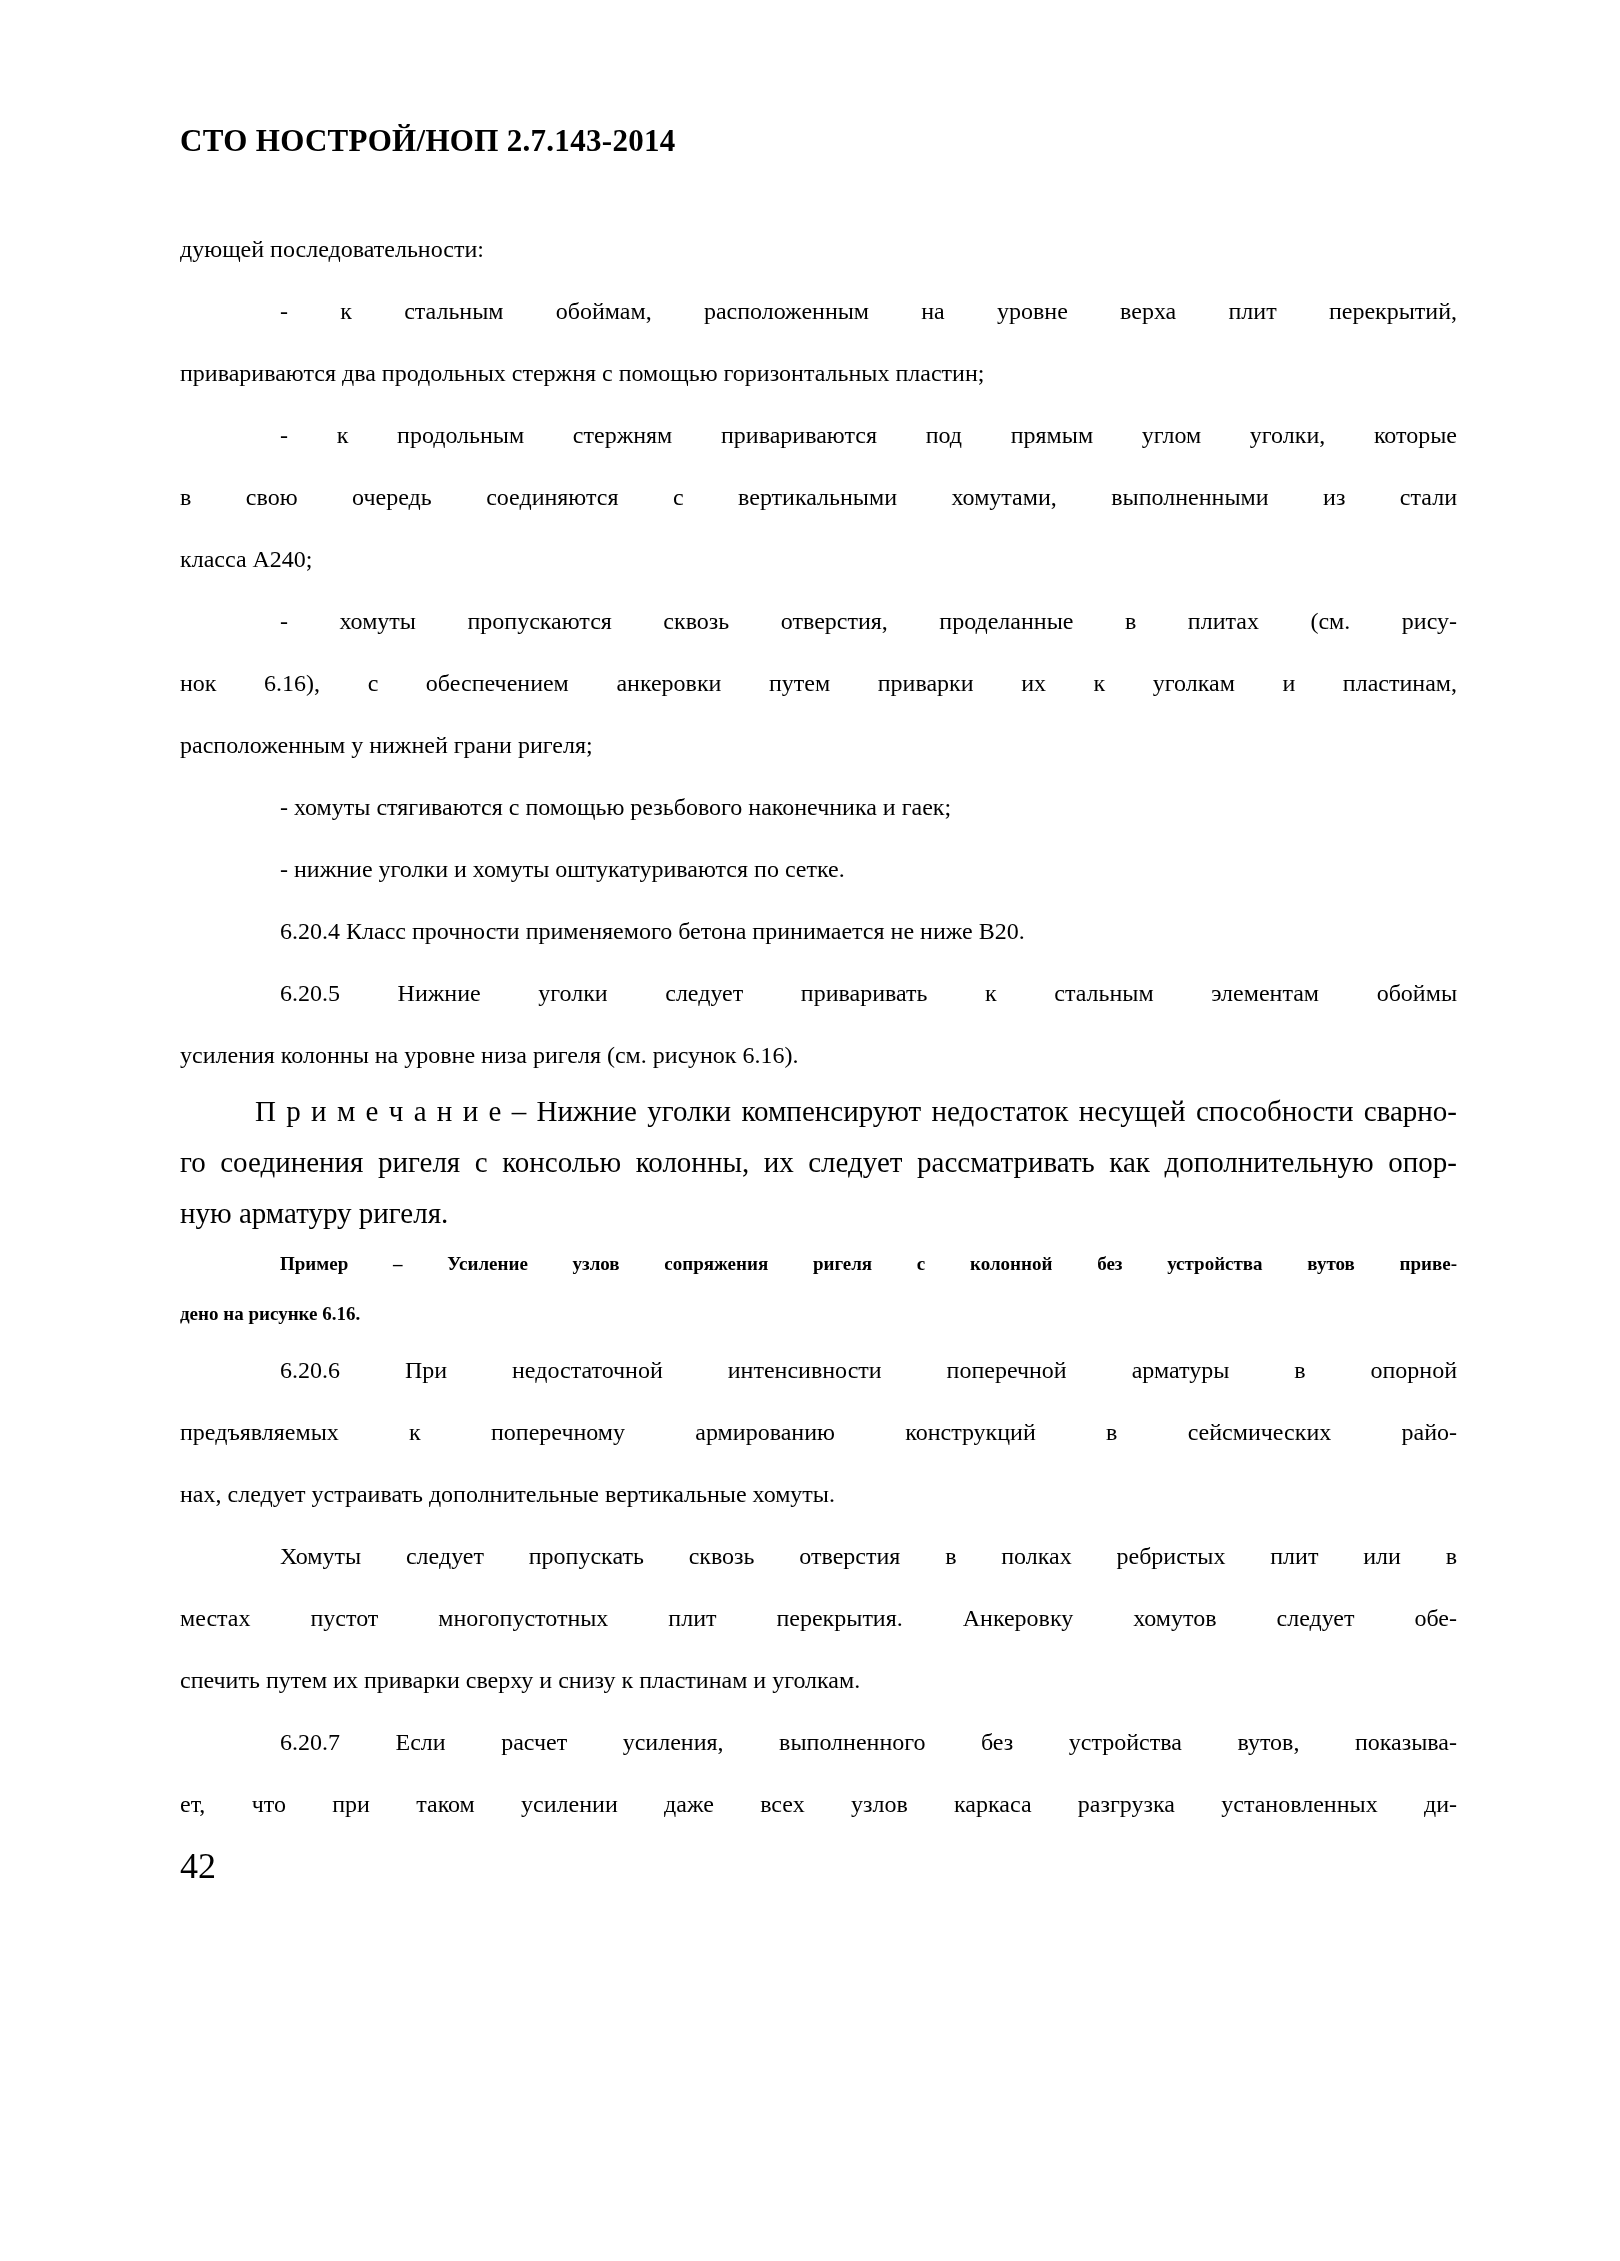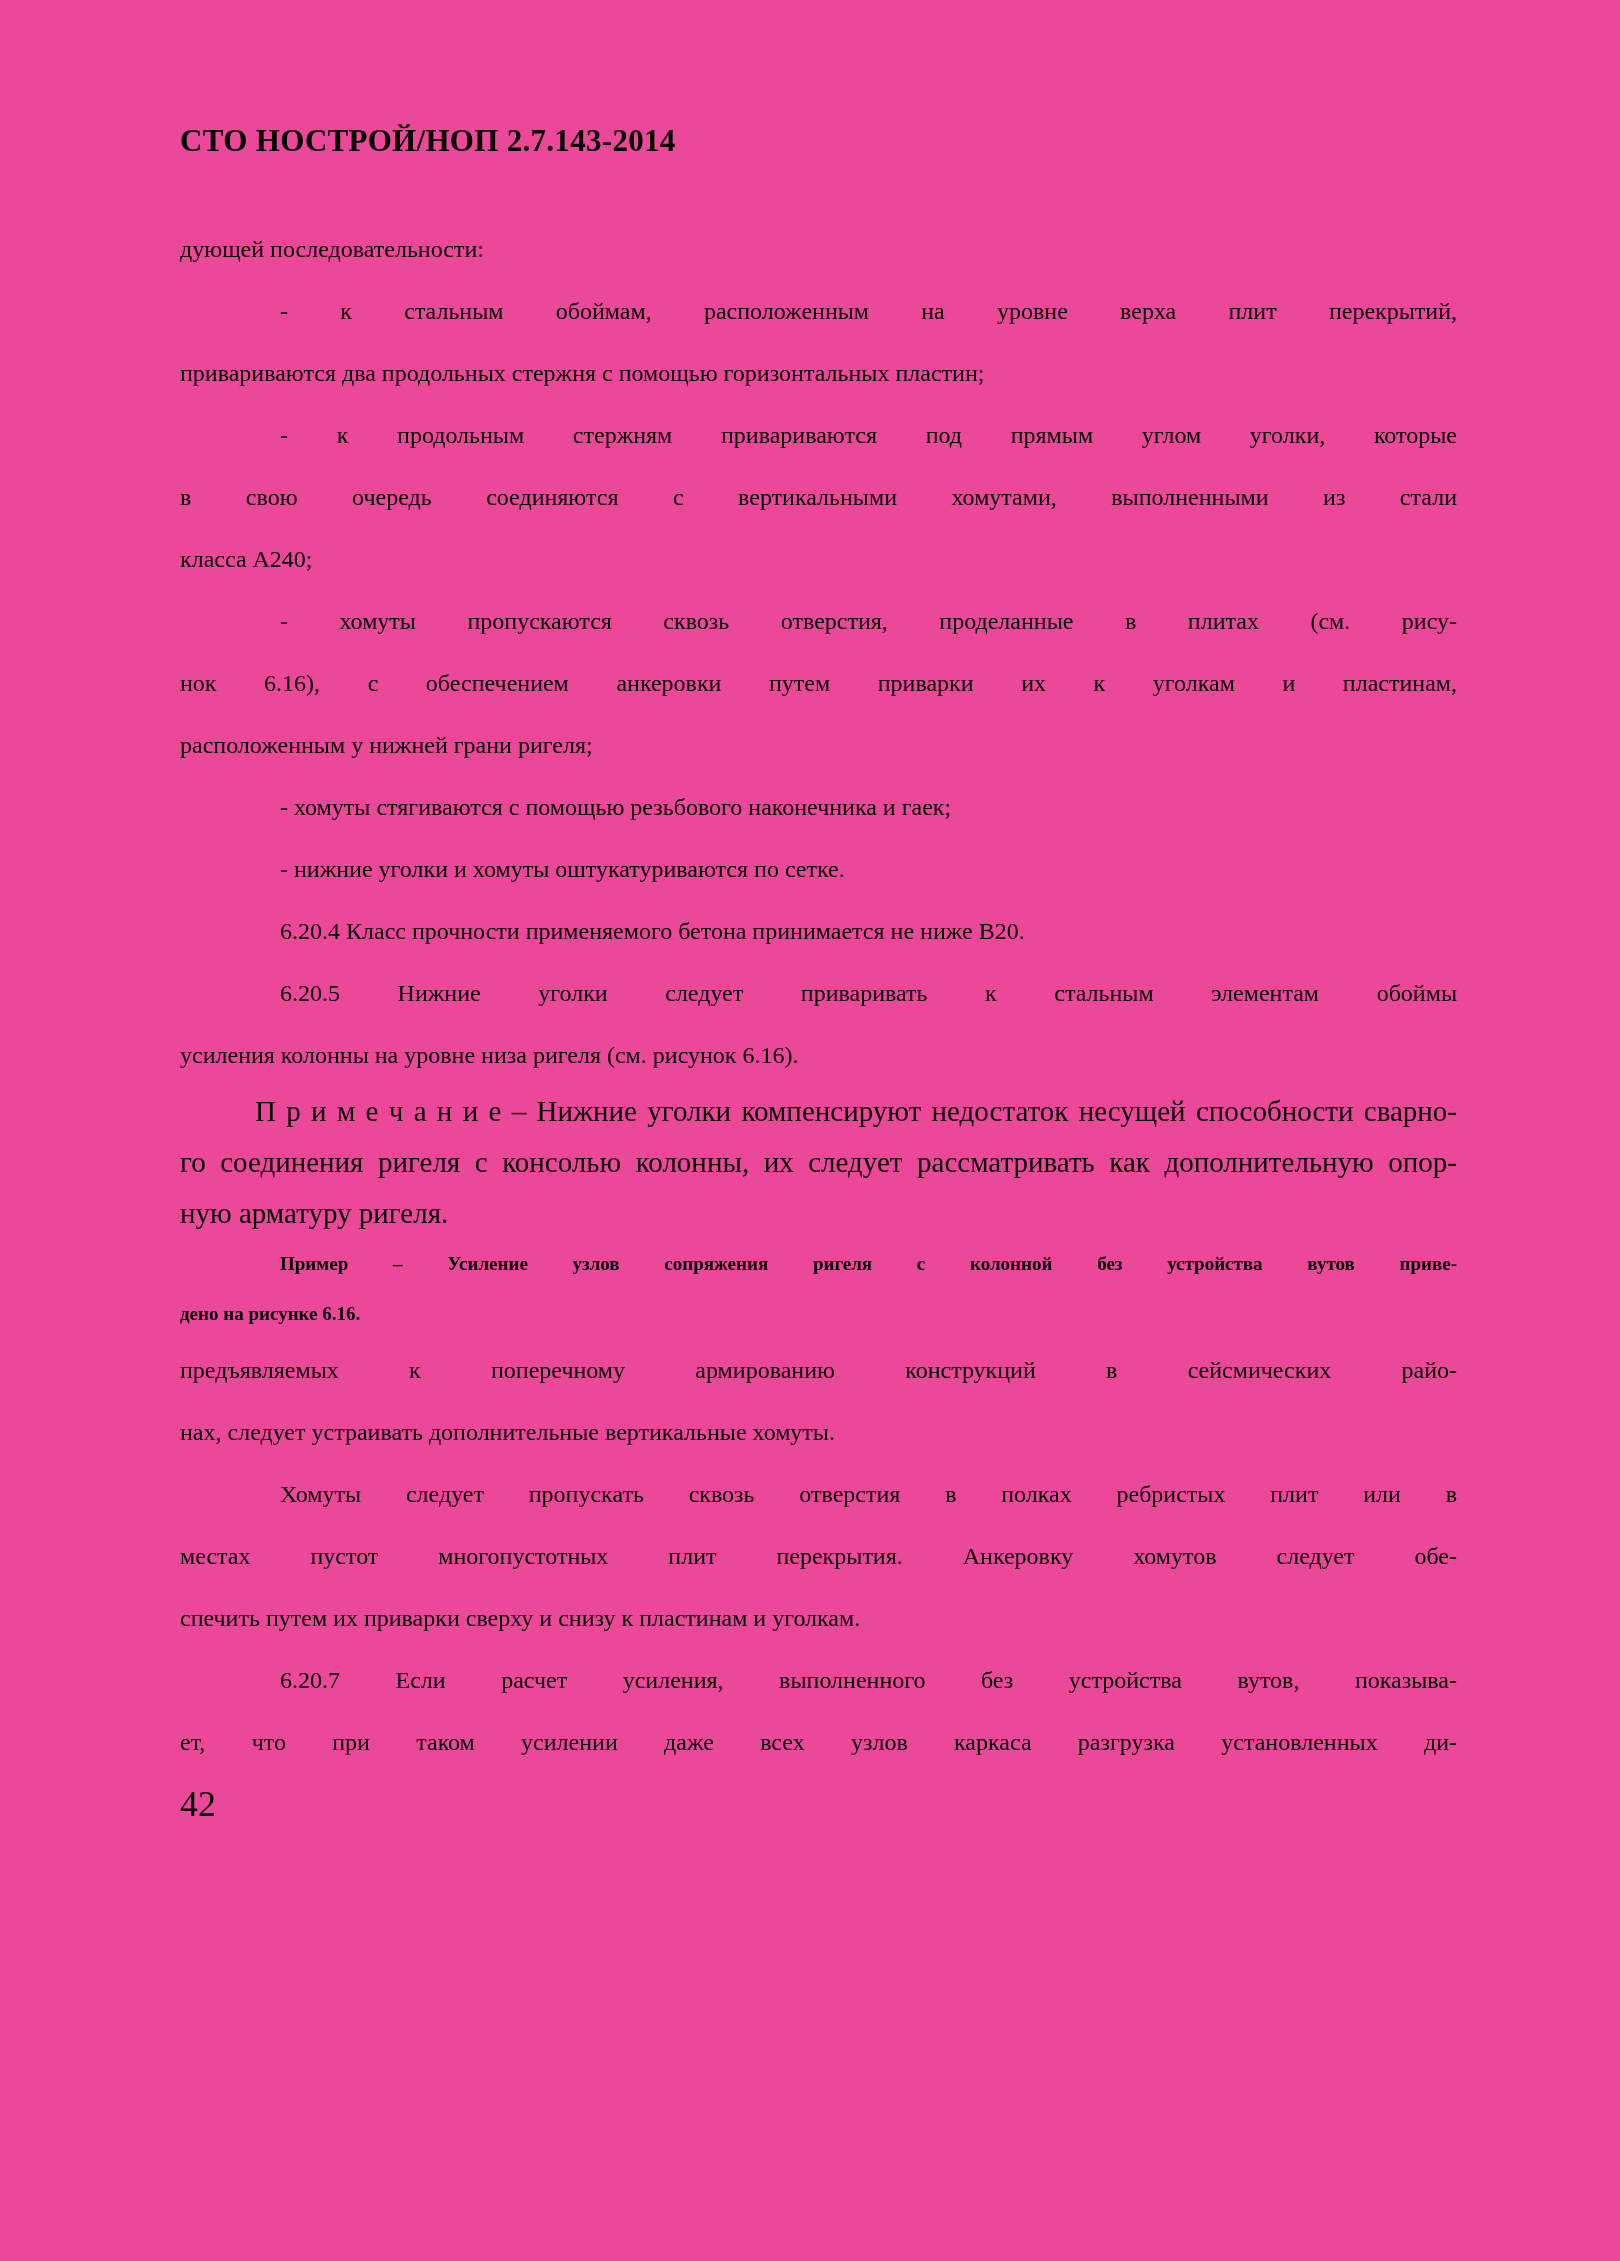--- a/index.html
+++ b/index.html
@@ -4,21 +4,21 @@
 <style>
   html, body {
     margin: 0;
     padding: 0;
     background: #808080;
   }
   .page {
     position: relative;
     width: 1620px;
     height: 2261px;
-    background: #ec4899;
+    background: #ffffff;
     color: #000000;
     font-family: "Liberation Serif", "DejaVu Serif", serif;
     box-sizing: border-box;
     padding: 123px 163px 0 180px;
     overflow: hidden;
   }
   .doc-header {
     font-size: 31px;
     font-weight: bold;
     line-height: 35px;
@@ -77,20 +77,21 @@
       <div class="line body indent">- хомуты стягиваются с помощью резьбового наконечника и гаек;</div>
       <div class="line body indent">- нижние уголки и хомуты оштукатуриваются по сетке.</div>
       <div class="line body indent">6.20.4 Класс прочности применяемого бетона принимается не ниже В20.</div>
       <div class="line body indent justify">6.20.5 Нижние уголки следует приваривать к стальным элементам обоймы</div>
       <div class="line body">усиления колонны на уровне низа ригеля (см. рисунок 6.16).</div>
       <div class="line note indent justify">П р и м е ч а н и е – Нижние уголки компенсируют недостаток несущей способности сварно-</div>
       <div class="line note justify">го соединения ригеля с консолью колонны, их следует рассматривать как дополнительную опор-</div>
       <div class="line note">ную арматуру ригеля.</div>
       <div class="line example indent justify">Пример – Усиление узлов сопряжения ригеля с колонной без устройства вутов приве-</div>
       <div class="line example">дено на рисунке 6.16.</div>
+      <div class="line body indent justify">6.20.6 При недостаточной интенсивности поперечной арматуры в опорной</div>
       <div class="line body justify">предъявляемых к поперечному армированию конструкций в сейсмических райо-</div>
       <div class="line body">нах, следует устраивать дополнительные вертикальные хомуты.</div>
       <div class="line body indent justify">Хомуты следует пропускать сквозь отверстия в полках ребристых плит или в</div>
       <div class="line body justify">местах пустот многопустотных плит перекрытия. Анкеровку хомутов следует обе-</div>
       <div class="line body">спечить путем их приварки сверху и снизу к пластинам и уголкам.</div>
       <div class="line body indent justify">6.20.7 Если расчет усиления, выполненного без устройства вутов, показыва-</div>
       <div class="line body justify">ет, что при таком усилении даже всех узлов каркаса разгрузка установленных ди-</div>
     </div>
 
   <div class="page-number">42</div>

